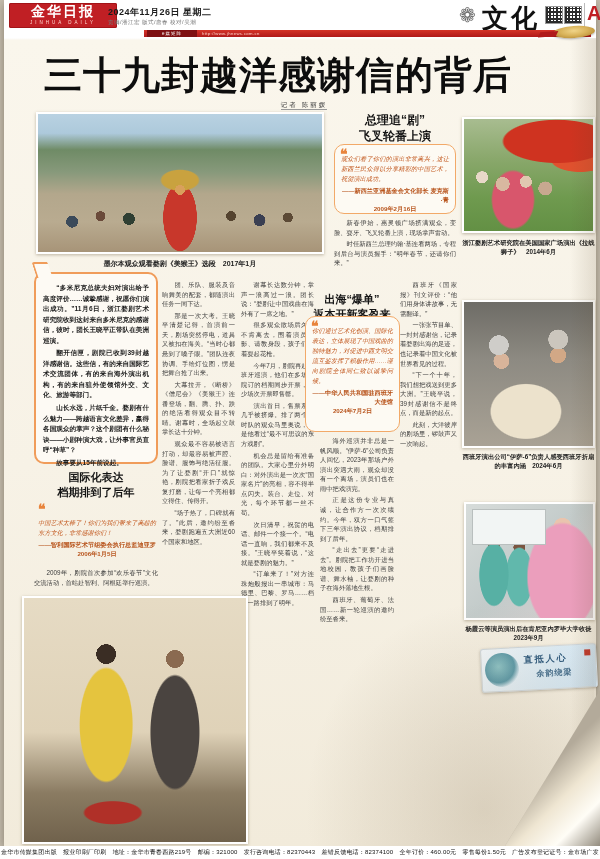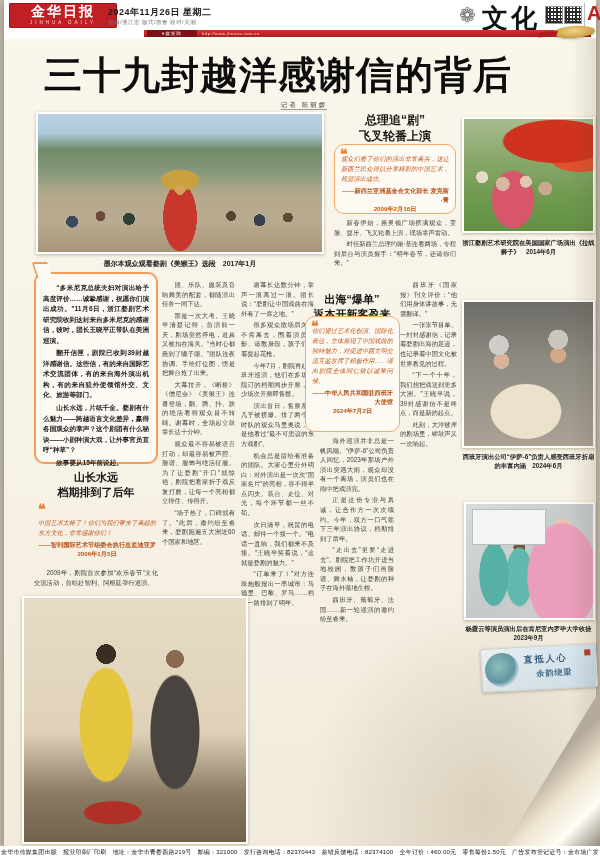--- a/index.html
+++ b/index.html
@@ -212,21 +212,21 @@
     <div class="seal"></div>
   </div>
 
   <div class="abs bubble">
       <p>“多米尼克总统夫妇对演出给予高度评价……诚挚感谢，祝愿你们演出成功。”11月6日，浙江婺剧艺术研究院收到这封来自多米尼克的感谢信，彼时，团长王晓平正带队在美洲巡演。</p>
       <p>翻开信匣，剧院已收到39封越洋感谢信。这些信，有的来自国际艺术交流团体，有的来自海外演出机构，有的来自驻外使领馆外交、文化、旅游等部门。</p>
       <p>山长水远，片纸千金。婺剧有什么魅力——跨越语言文化差异，赢得各国观众的掌声？这个剧团有什么秘诀——小剧种演大戏，让外事官员直呼“种草”？</p>
       <p>故事要从15年前说起。</p>
     </div>
   <div class="sechead s1head">
-    <div>山长水远</div>
+    <div>国际化表达</div>
     <div>档期排到了后年</div>
   </div>
   <div class="abs q1">
     <span class="qmark2">❝</span>
     <p class="qtext">中国艺术太棒了！你们为我们带来了高超的东方文化，非常感谢你们！</p>
     <div class="qattr">——智利国际艺术节组委会执行总监迪亚罗</div>
     <div class="qdate">2006年1月5日</div>
   </div>
   <div class="bodycol a-tail">
       <p>2009年，剧院首次参加“欢乐春节”文化交流活动，首站赴智利、阿根廷举行巡演。</p>

